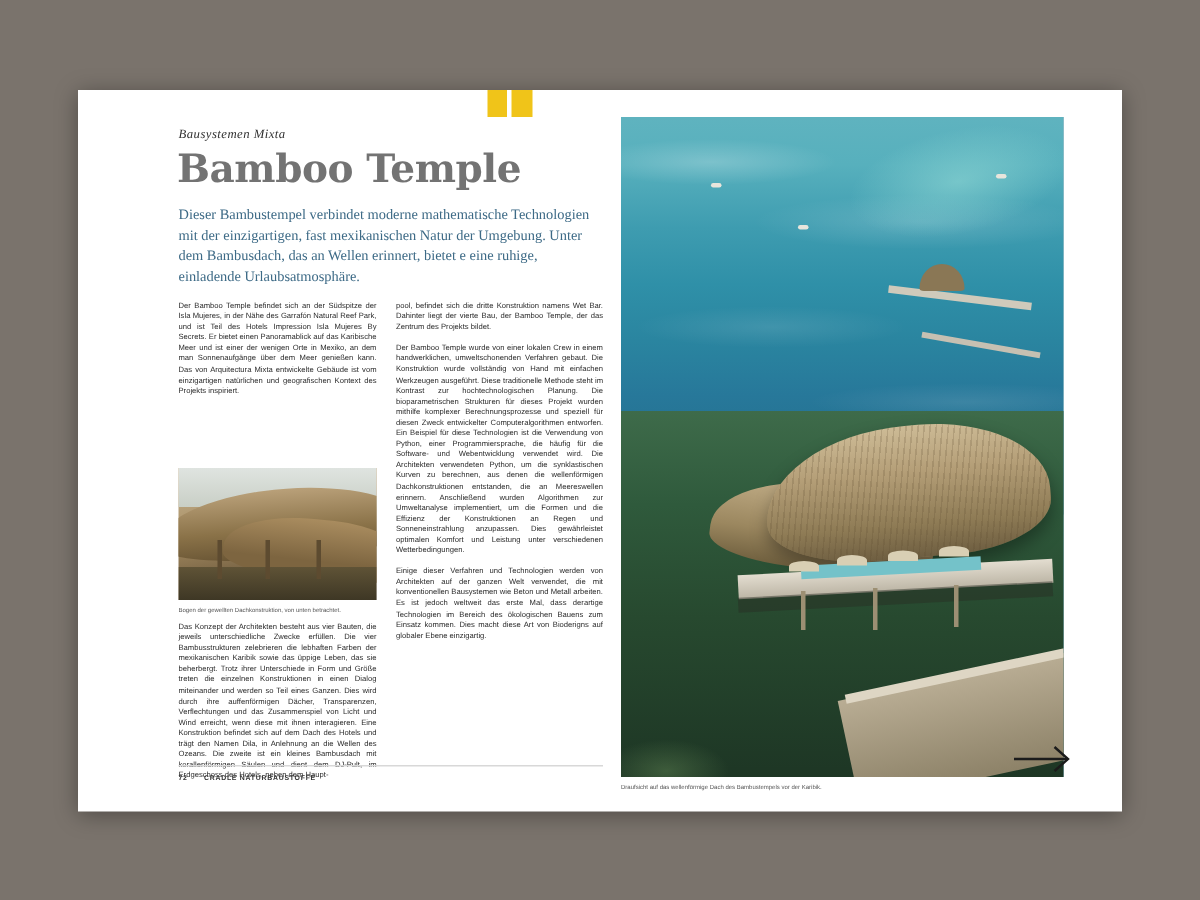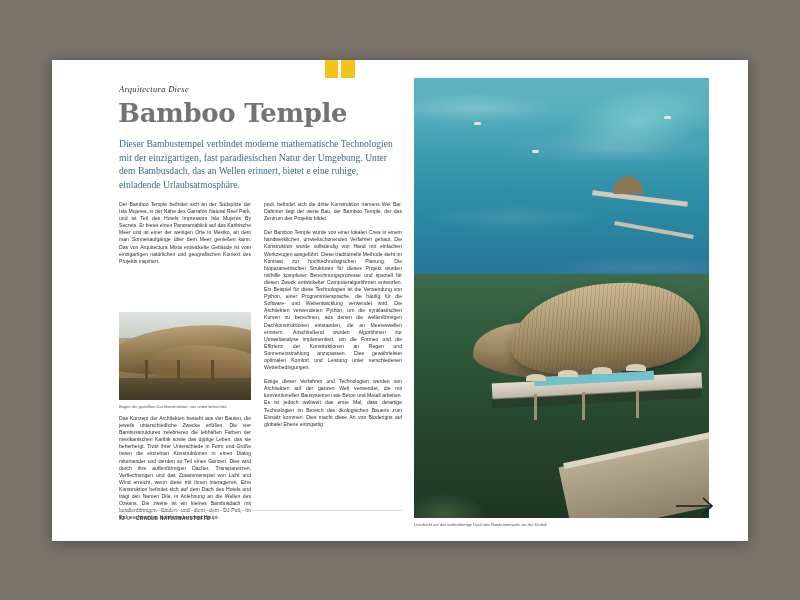--- a/index.html
+++ b/index.html
@@ -301,23 +301,23 @@
 <div id="stage">
 
   <div id="page">
 
     <div class="marker">
       <div class="gap"></div>
     </div>
 
     <div id="left-pane">
 
-      <div class="kicker">Arquitectura Diese</div>
+      <div class="kicker">Bausystemen Mixta</div>
       <div class="title">Bamboo Temple</div>
-      <div class="standfirst">Dieser Bambustempel verbindet moderne mathematische Technologien mit der einzigartigen, fast paradiesischen Natur der Umgebung. Unter dem Bambusdach, das an Wellen erinnert, bietet e eine ruhige, einladende Urlaubsatmosphäre.</div>
+      <div class="standfirst">Dieser Bambustempel verbindet moderne mathematische Technologien mit der einzigartigen, fast mexikanischen Natur der Umgebung. Unter dem Bambusdach, das an Wellen erinnert, bietet e eine ruhige, einladende Urlaubsatmosphäre.</div>
 
       <div class="col" id="col-a">
         <p>Der Bamboo Temple befindet sich an der Südspitze der Isla Mujeres, in der Nähe des Garrafón Natural Reef Park, und ist Teil des Hotels Impression Isla Mujeres By Secrets. Er bietet einen Panoramablick auf das Karibische Meer und ist einer der wenigen Orte in Mexiko, an dem man Sonnenaufgänge über dem Meer genießen kann. Das von Arquitectura Mixta entwickelte Gebäude ist vom einzigartigen natürlichen und geografischen Kontext des Projekts inspiriert.</p>
       </div>
 
       <div id="photo-left">
         <div class="sky"></div>
         <div class="roof"></div>
         <div class="roof2"></div>
         <div class="ground"></div>

